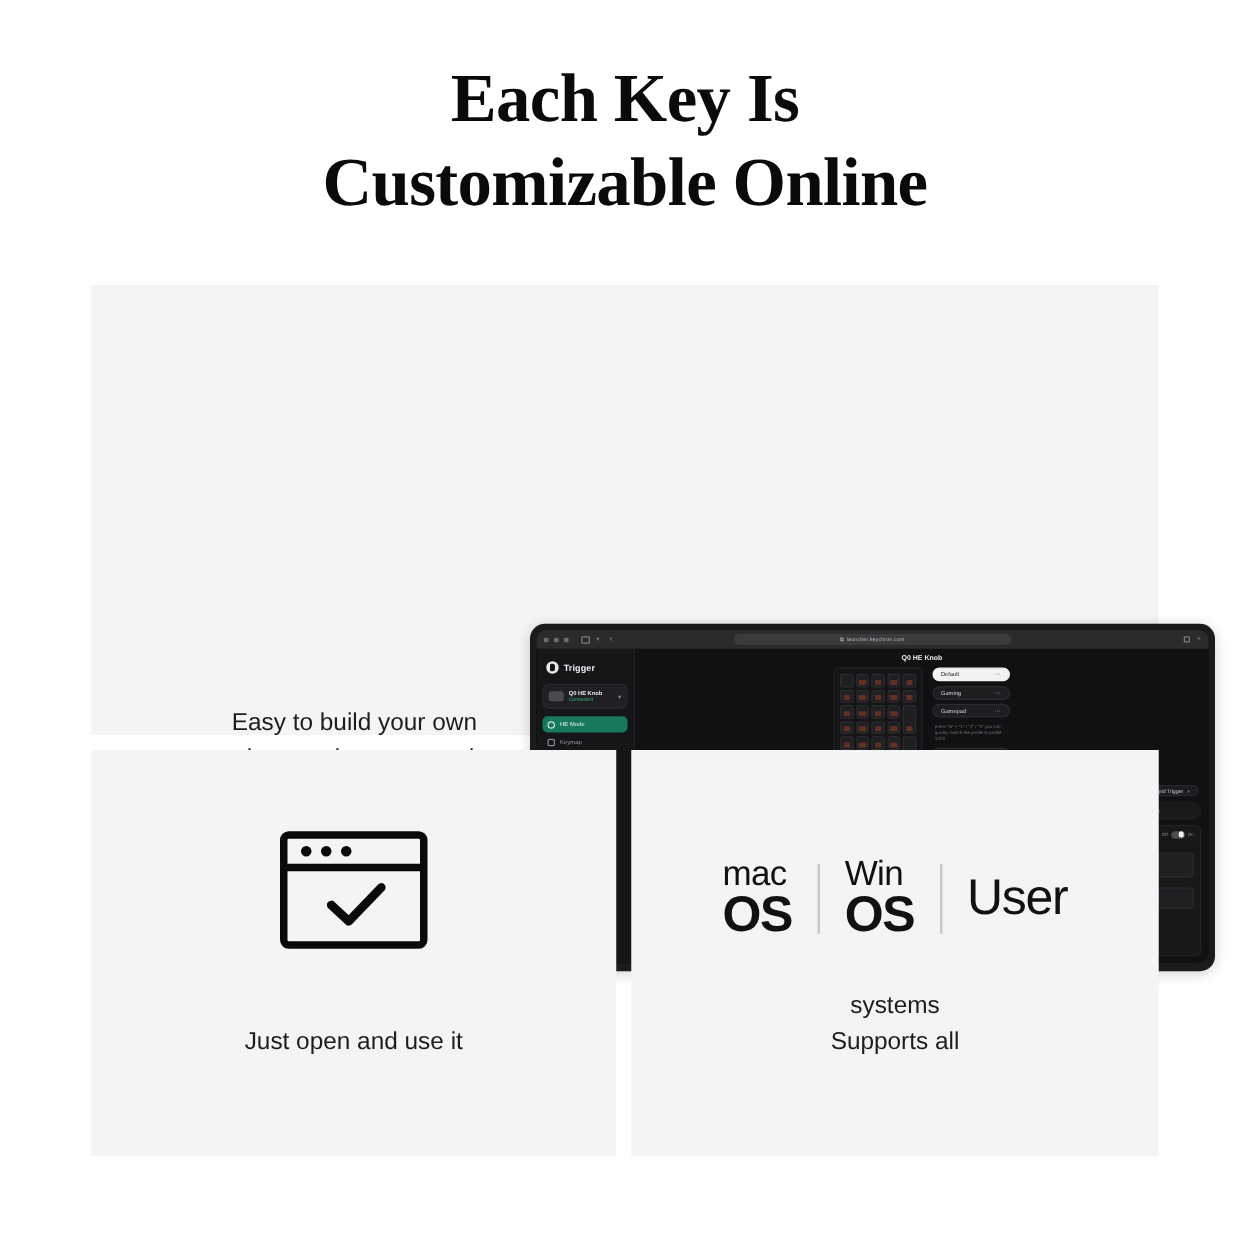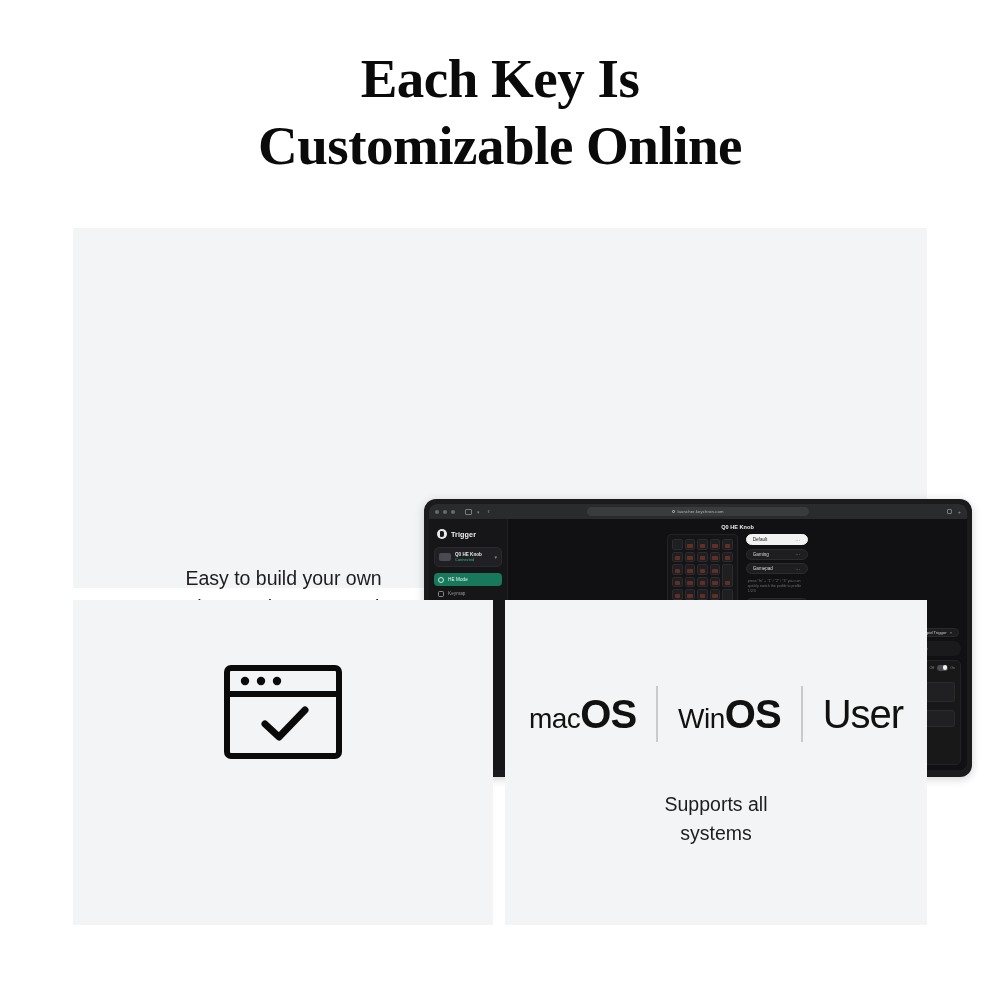--- a/index.html
+++ b/index.html
@@ -230,21 +230,21 @@
   .panel-cap {
     position:absolute; left:0; right:0; bottom:78px;
     text-align:center; font-size:19.5px; line-height:1.45; color:#1d1d1f;
   }
 
   
   .os-row {
     position:absolute; left:0; right:0; top:86px;
     display:flex; align-items:center; justify-content:center; gap:20px;
   }
-  .os-block{ display:flex; flex-direction:row; align-items:flex-end; line-height:.96; }
+  .os-block{ display:flex; flex-direction:column; align-items:flex-start; line-height:.96; }
   .os-top{ font-size:28px; font-weight:500; letter-spacing:-0.5px; color:#111;}
   .os-bot{ font-size:40px; font-weight:700; letter-spacing:-1px; color:#111;}
   .os-single{ font-size:40px; font-weight:500; letter-spacing:-1px; color:#111;}
   .os-div{ width:2px; height:56px; background:#c9cacc;}
 </style>
 </head>
 <body>
 
 <div class="page">
 
@@ -527,38 +527,39 @@
       <svg width="124" height="100" viewBox="0 0 124 100" fill="none">
         <rect x="6" y="6" width="112" height="88" rx="4" stroke="#0a0a0a" stroke-width="6"></rect>
         <line x1="6" y1="32" x2="118" y2="32" stroke="#0a0a0a" stroke-width="6"></line>
         <circle cx="24" cy="19" r="4.2" fill="#0a0a0a"></circle>
         <circle cx="40" cy="19" r="4.2" fill="#0a0a0a"></circle>
         <circle cx="56" cy="19" r="4.2" fill="#0a0a0a"></circle>
         <path d="M44 62 L58 75 L84 48" stroke="#0a0a0a" stroke-width="7" stroke-linecap="round" stroke-linejoin="round"></path>
       </svg>
     </div>
     <div class="panel-cap">
+      <span style="display:block">Just open and use it</span>
     </div>
   </div>
 
   <div class="panel" id="panel-os">
     <div class="os-row">
       <div class="os-block">
         <span class="os-top">mac</span>
         <span class="os-bot">OS</span>
       </div>
       <span class="os-div"></span>
       <div class="os-block">
         <span class="os-top">Win</span>
         <span class="os-bot">OS</span>
       </div>
       <span class="os-div"></span>
       <div class="os-block">
         <span class="os-single">User</span>
       </div>
     </div>
     <div class="panel-cap">
+      <span style="display:block">systems</span>
       <span style="display:block">Supports all</span>
-      <span style="display:block">systems</span>
     </div>
   </div>
 
 </div>
 
 </body></html>

